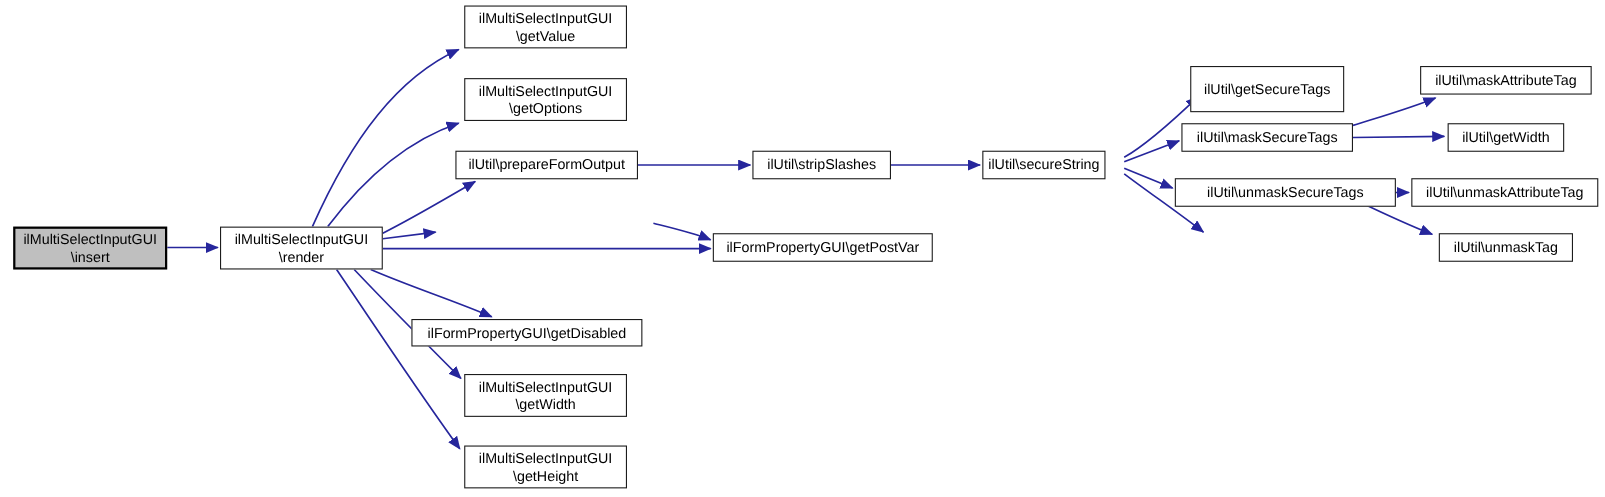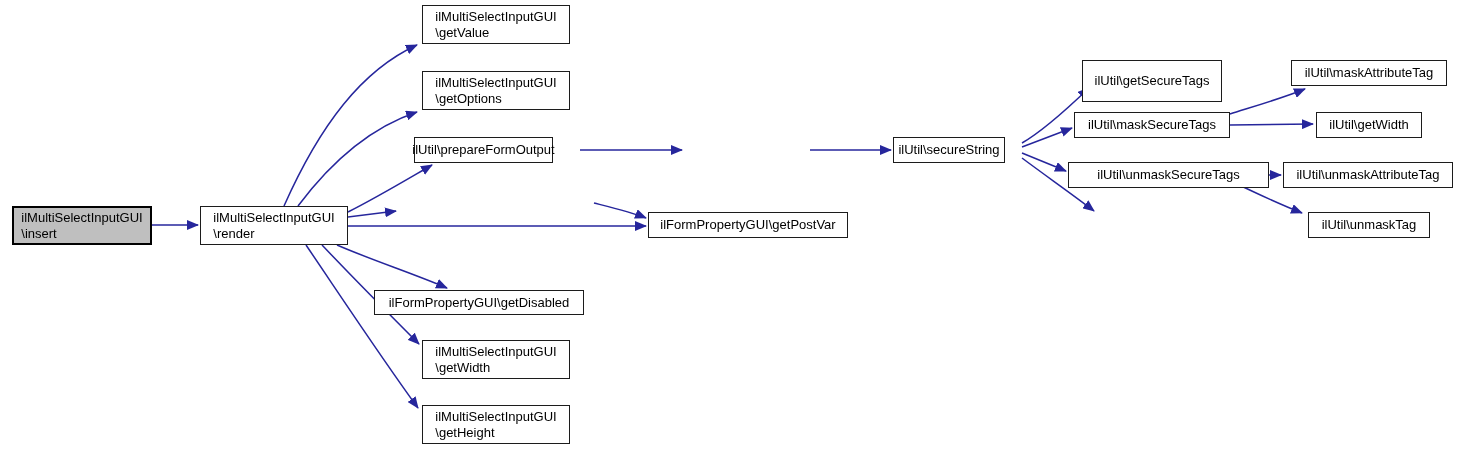--- a/index.html
+++ b/index.html
@@ -20,21 +20,21 @@
     fill: none;
     stroke: #26269c;
     stroke-width: 1.5;
   }
   .node {
     position: absolute;
     box-sizing: border-box;
     display: flex;
     align-items: center;
     justify-content: center;
-    text-align: left;
+    text-align: center;
     white-space: pre-line;
     background: #ffffff;
     border: 1.5px solid #1c1c1c;
     color: #000000;
     font-size: 13px;
     line-height: 16px;
     cursor: pointer;
   }
   .node.highlight {
     background: #bfbfbf;
@@ -80,33 +80,34 @@
 
   <div class="node" style="left:200px;top:206px;width:148px;height:39px">ilMultiSelectInputGUI
 \render</div>
 
   <div class="node" style="left:422px;top:5px;width:148px;height:39px">ilMultiSelectInputGUI
 \getValue</div>
 
   <div class="node" style="left:422px;top:71px;width:148px;height:39px">ilMultiSelectInputGUI
 \getOptions</div>
 
-  <div class="node" style="left:414px;top:137px;width:139px;height:26px">ilUtil\prepareFormOutput</div>
+  <div class="node" style="left:414px;top:137px;width:166px;height:26px">ilUtil\prepareFormOutput</div>
 
 
   <div class="node" style="left:648px;top:212px;width:200px;height:26px">ilFormPropertyGUI\getPostVar</div>
 
   <div class="node" style="left:374px;top:290px;width:210px;height:25px">ilFormPropertyGUI\getDisabled</div>
 
   <div class="node" style="left:422px;top:340px;width:148px;height:39px">ilMultiSelectInputGUI
 \getWidth</div>
 
   <div class="node" style="left:422px;top:405px;width:148px;height:39px">ilMultiSelectInputGUI
 \getHeight</div>
 
+  <div class="node" style="left:684px;top:137px;width:126px;height:26px">ilUtil\stripSlashes</div>
 
   <div class="node" style="left:893px;top:137px;width:112px;height:26px">ilUtil\secureString</div>
 
   <div class="node" style="left:1082px;top:60px;width:140px;height:42px">ilUtil\getSecureTags</div>
 
   <div class="node" style="left:1074px;top:112px;width:156px;height:26px">ilUtil\maskSecureTags</div>
 
   <div class="node" style="left:1068px;top:162px;width:201px;height:26px">ilUtil\unmaskSecureTags</div>
 
 

